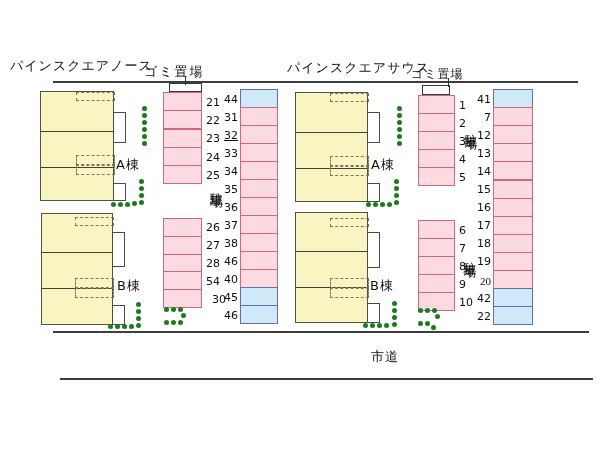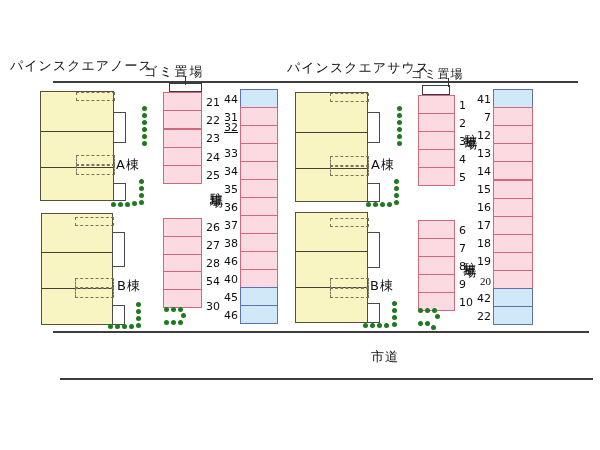--- a/index.html
+++ b/index.html
@@ -101,27 +101,27 @@
     <div class="stall-num" style="left: 206px; top: 170px;">25</div>
     <div class="stall pink" style="left: 163px; top: 218px; width: 39px; height: 19px;"></div>
     <div class="stall-num" style="left: 206px; top: 222px;">26</div>
     <div class="stall pink" style="left: 163px; top: 236px; width: 39px; height: 19px;"></div>
     <div class="stall-num" style="left: 206px; top: 240px;">27</div>
     <div class="stall pink" style="left: 163px; top: 254px; width: 39px; height: 19px;"></div>
     <div class="stall-num" style="left: 206px; top: 258px;">28</div>
     <div class="stall pink" style="left: 163px; top: 271px; width: 39px; height: 19px;"></div>
     <div class="stall-num" style="left: 206px; top: 276px;">54</div>
     <div class="stall pink" style="left: 163px; top: 289px; width: 39px; height: 19px;"></div>
-    <div class="stall-num" style="left: 206px; top: 294px; margin-top: 7px;">30</div>
+    <div class="stall-num" style="left: 212px; top: 294px;">30</div>
     <div class="stall blue" style="left: 240px; top: 89px; width: 38px; height: 19px;"></div>
     <div class="stall-num num-left" style="left: 208px; top: 94px;">44</div>
     <div class="stall pink" style="left: 240px; top: 107px; width: 38px; height: 19px;"></div>
     <div class="stall-num num-left" style="left: 208px; top: 112px;">31</div>
     <div class="stall pink" style="left: 240px; top: 125px; width: 38px; height: 19px;"></div>
-    <div class="stall-num num-left" style="left: 208px; top: 122px; text-decoration: underline;">32</div>
+    <div class="stall-num num-left" style="left: 208px; top: 130px; text-decoration: underline;">32</div>
     <div class="stall pink" style="left: 240px; top: 143px; width: 38px; height: 19px;"></div>
     <div class="stall-num num-left" style="left: 208px; top: 148px;">33</div>
     <div class="stall pink" style="left: 240px; top: 161px; width: 38px; height: 19px;"></div>
     <div class="stall-num num-left" style="left: 208px; top: 166px;">34</div>
     <div class="stall pink" style="left: 240px; top: 179px; width: 38px; height: 19px;"></div>
     <div class="stall-num num-left" style="left: 208px; top: 184px;">35</div>
     <div class="stall pink" style="left: 240px; top: 197px; width: 38px; height: 19px;"></div>
     <div class="stall-num num-left" style="left: 208px; top: 202px;">36</div>
     <div class="stall pink" style="left: 240px; top: 215px; width: 38px; height: 19px;"></div>
     <div class="stall-num num-left" style="left: 208px; top: 220px;">37</div>

